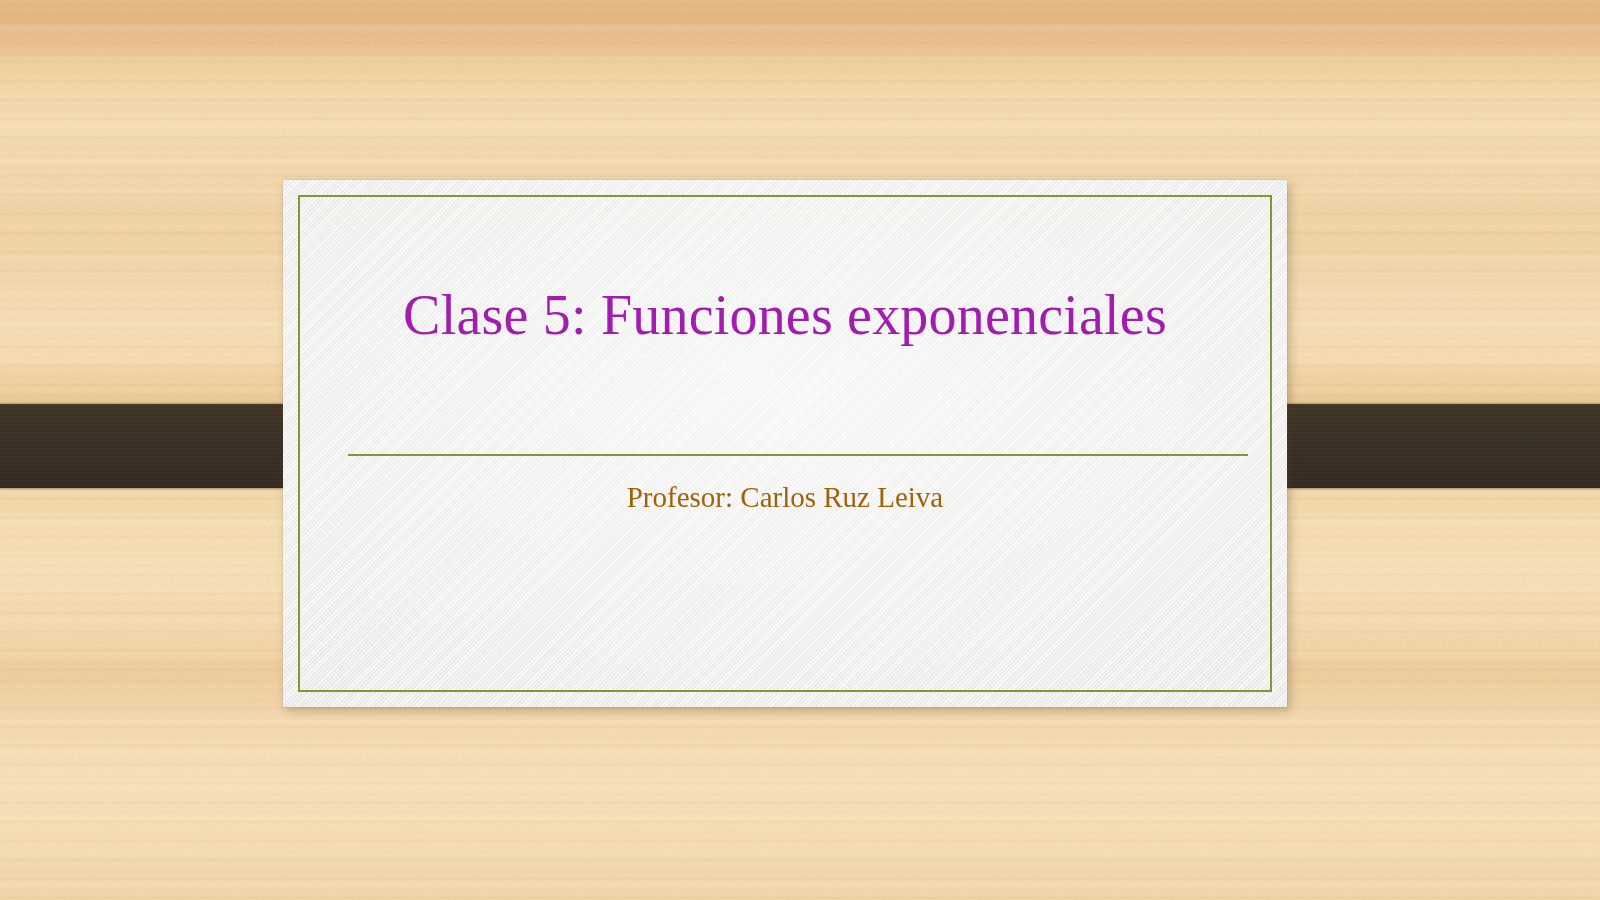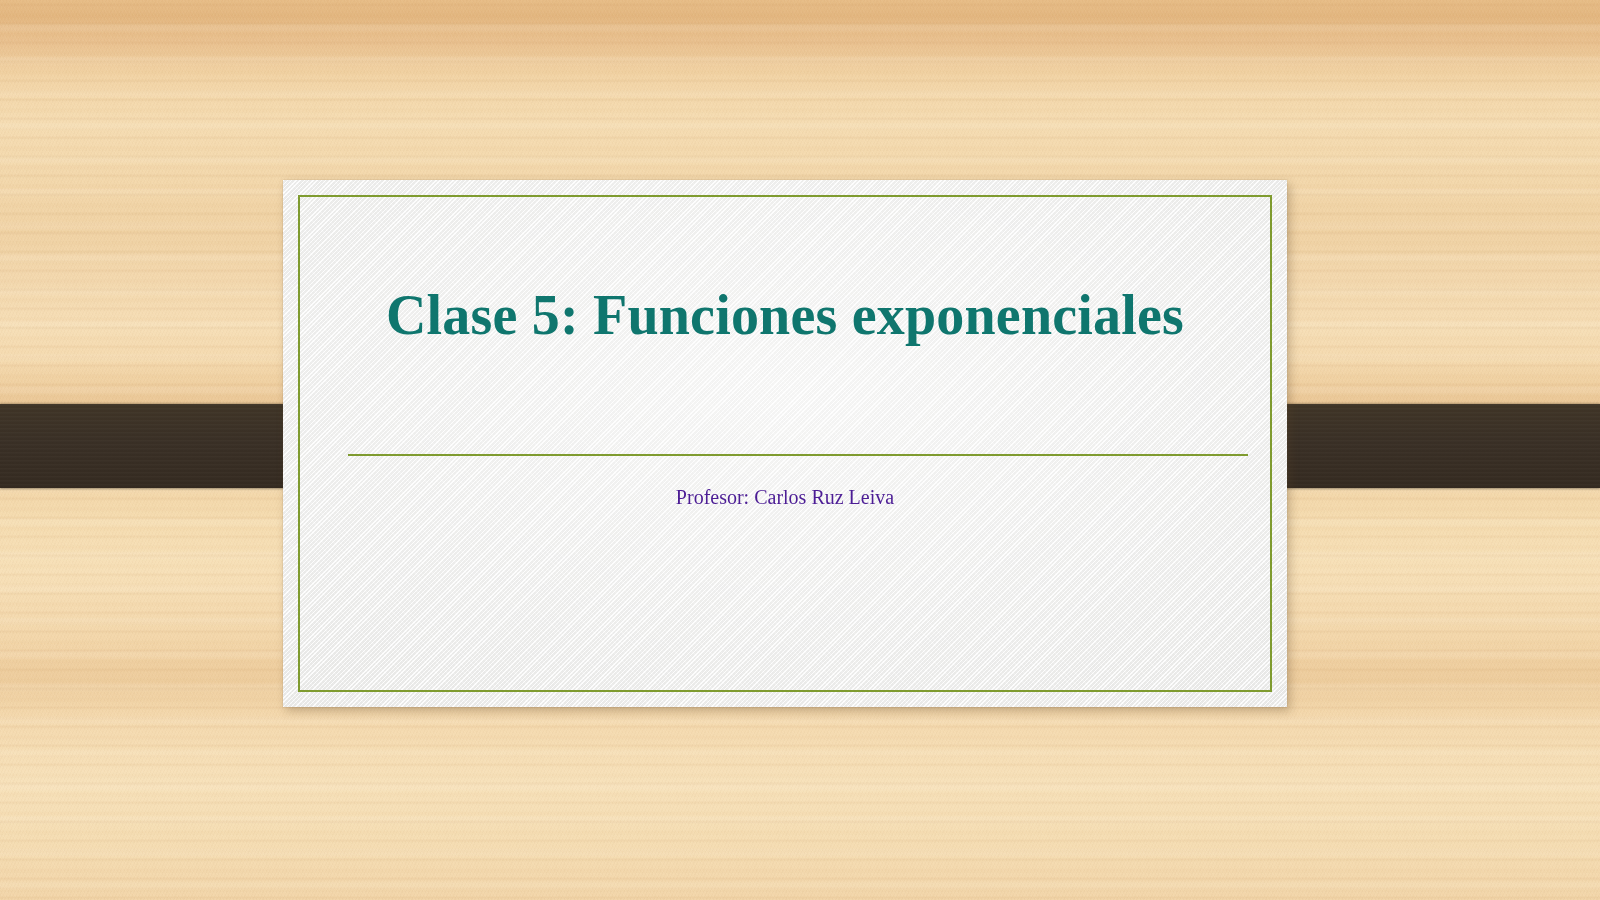--- a/index.html
+++ b/index.html
@@ -182,43 +182,42 @@
     right: 0;
     top: 96px;
     text-align: center;
     padding: 0 52px;
     box-sizing: border-box;
   }
   .title-line {
     font-family: "Liberation Serif", "DejaVu Serif", serif;
     font-size: 56px;
     line-height: 78px;
-    color: #0f766e;
+    color: #a21caf;
     letter-spacing: 0.2px;
     white-space: nowrap;
-    font-weight: bold;
   }
   #divider {
     position: absolute;
     left: 65px;
     top: 274px;
     width: 900px;
     height: 2px;
     background: #7f9b2f;
   }
   #subtitle {
     position: absolute;
     left: 0;
     right: 0;
     top: 296px;
     text-align: center;
     font-family: "Liberation Serif", "DejaVu Serif", serif;
-    font-size: 20px;
+    font-size: 29px;
     line-height: 42px;
-    color: #4c1d95;
+    color: #a16207;
   }
 </style>
 </head>
 <body>
 
 <div id="slide">
 
   <div class="wood-base"></div>
   <div class="wood-grain"></div>
   <div class="wood-speckle"></div>

